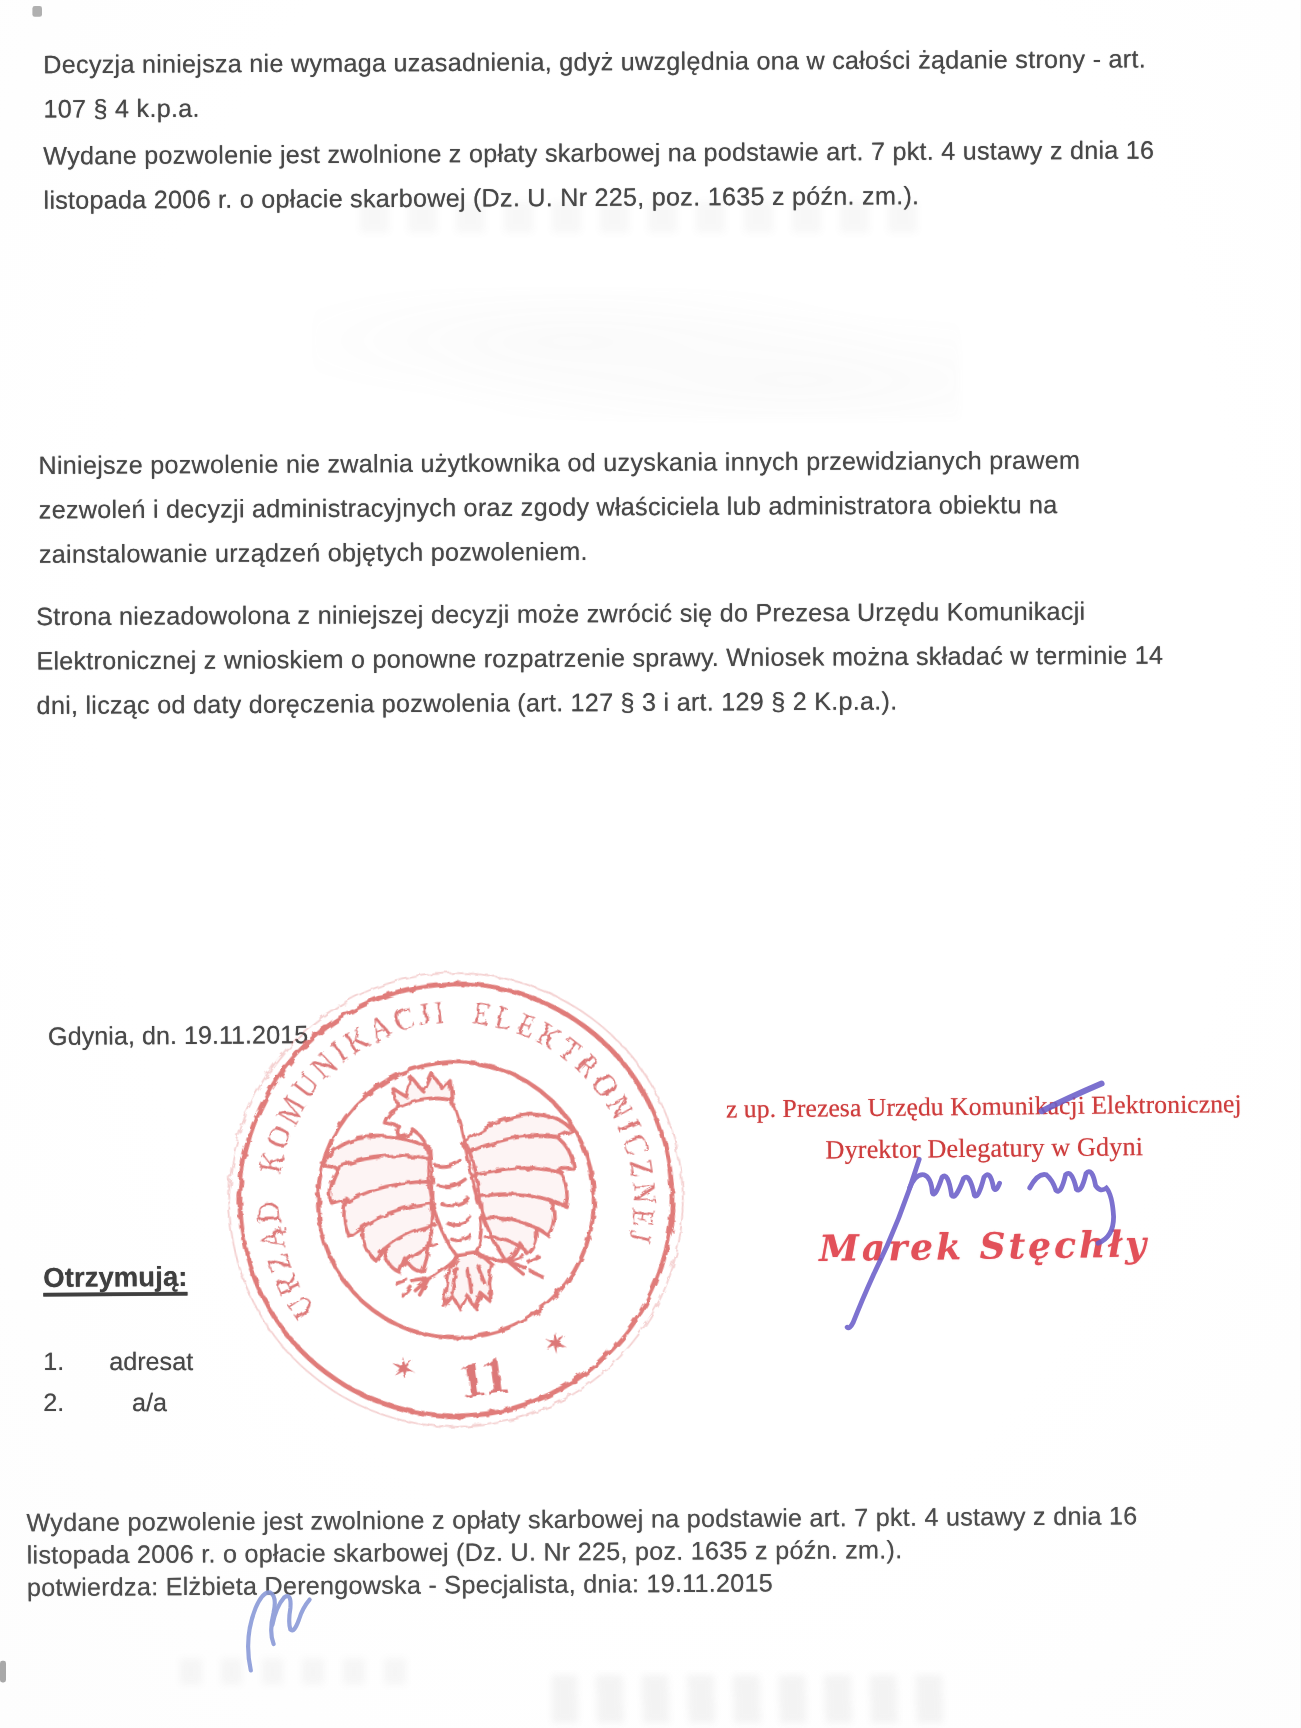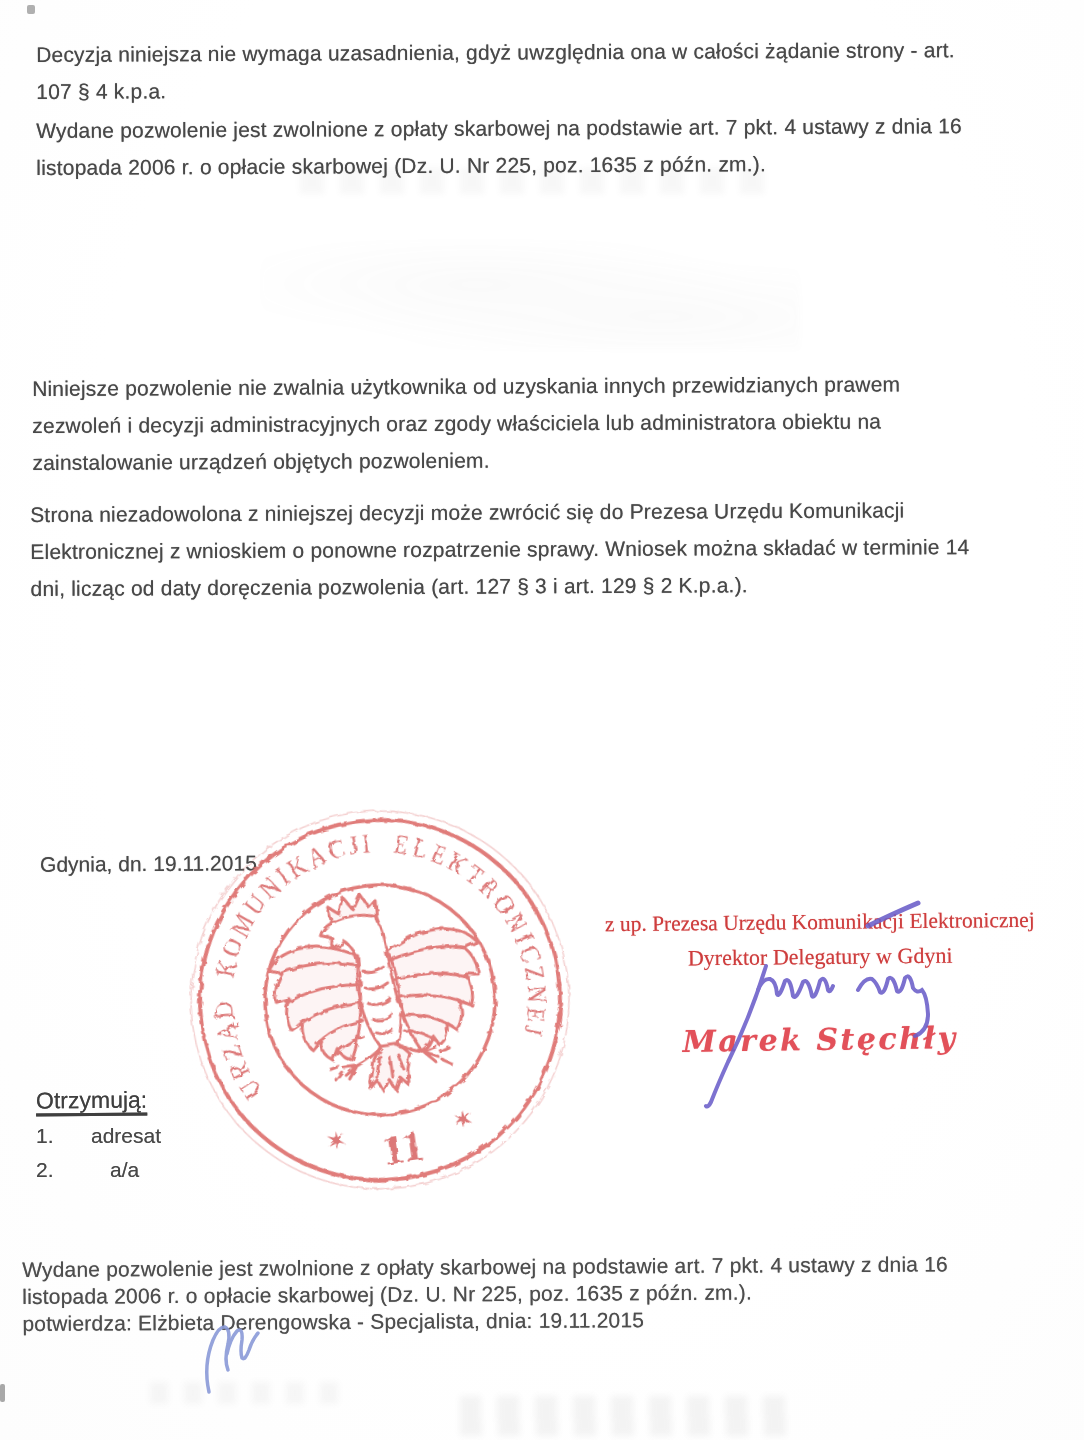--- a/index.html
+++ b/index.html
@@ -35,27 +35,26 @@
     text-shadow:0 0 0.7px rgba(77,77,77,0.75);
     white-space:nowrap;
   }
   .place-date{
     font-size:21px;
     color:#484848;
     text-shadow:0 0 0.7px rgba(72,72,72,0.7);
   }
   .recip-heading{
     font-size:23px;
-    font-weight:normal;
+    font-weight:bold;
     color:#3f3f3f;
     text-decoration:underline;
     text-underline-offset:5px;
     text-decoration-thickness:2.5px;
     text-shadow:0 0 0.6px rgba(63,63,63,0.8);
-    margin-top:36px;
   }
   .recip-no{
     font-size:21px;color:#484848;
     text-shadow:0 0 0.6px rgba(72,72,72,0.7);
   }
   .recip-label{
     font-size:21px;color:#484848;
     text-shadow:0 0 0.6px rgba(72,72,72,0.7);
   }
   .auth-block{

